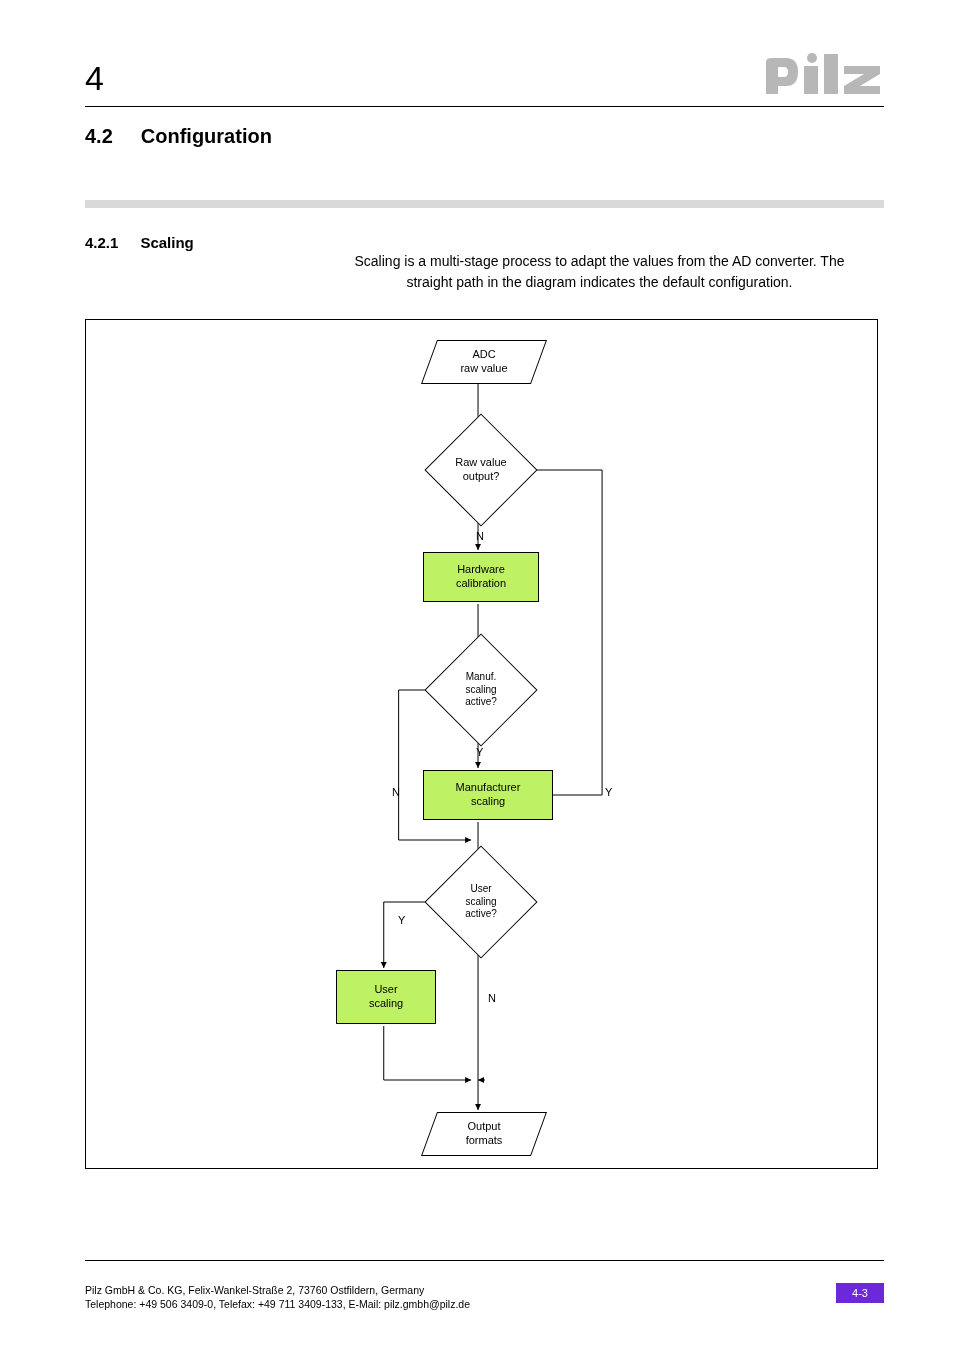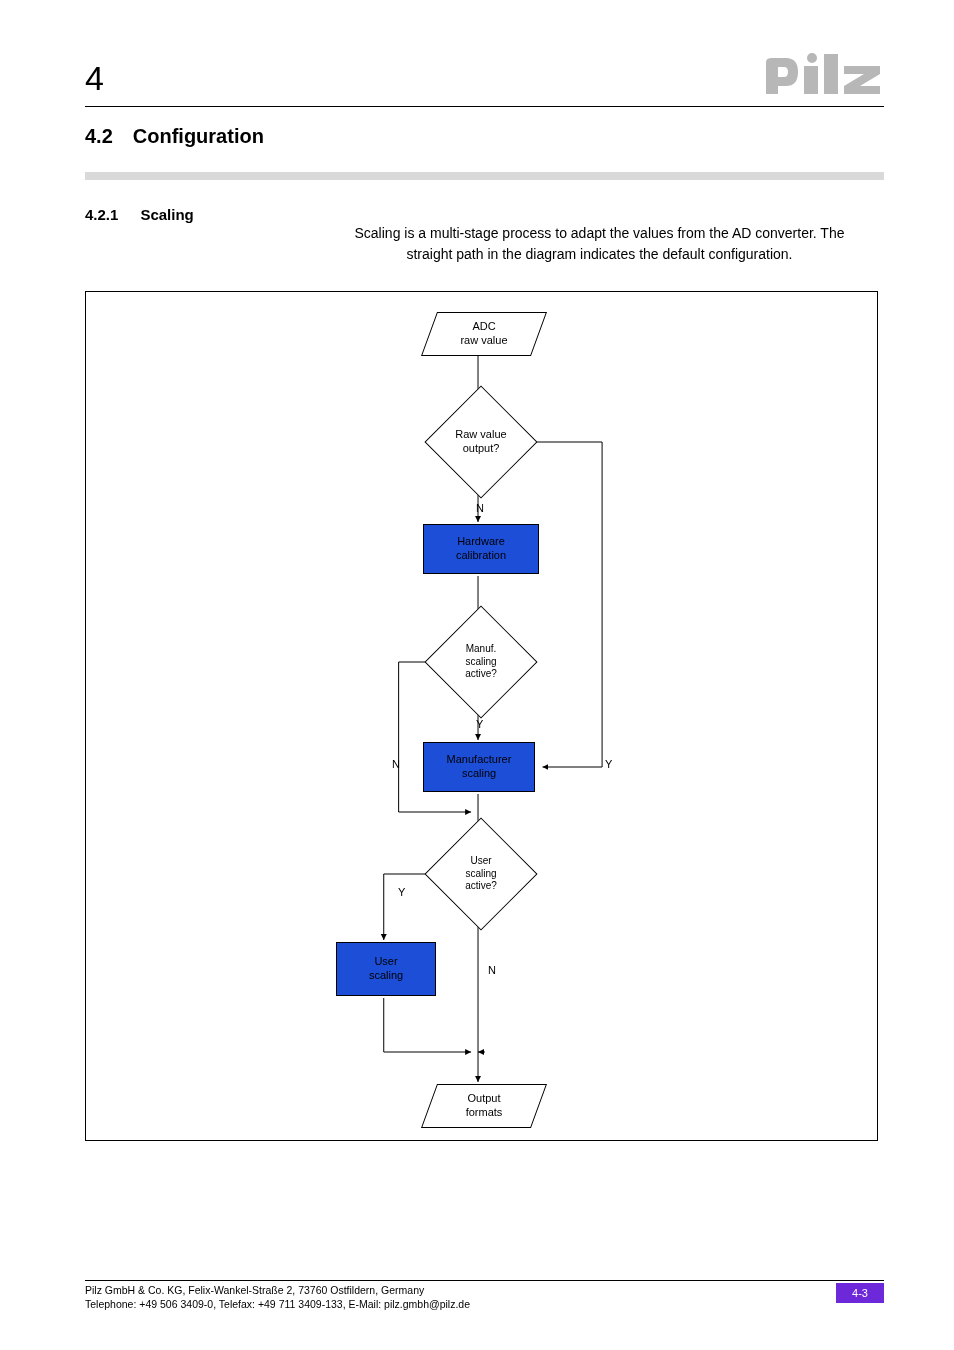--- a/index.html
+++ b/index.html
@@ -37,24 +37,24 @@
   .chapter-title {
     font-size: 34px;
     font-weight: 300;
     font-family: "Helvetica Neue", Arial, sans-serif;
   }
   .logo {
     margin-bottom: -4px;
   }
   .section-row {
     display: flex;
-    gap: 20px;
+    gap: 28px;
     font-size: 20px;
     font-weight: bold;
-    margin-bottom: 24px;
+    margin-bottom: 52px;
   }
   .grey-bar {
     height: 8px;
     background: #d9d9d9;
     margin-bottom: 26px;
   }
   .subsection-row {
     display: flex;
     gap: 22px;
     font-size: 15px;
@@ -73,21 +73,21 @@
     margin: 0 6px 0 0;
     height: 850px;
     position: relative;
   }
   .footer {
     position: absolute;
     bottom: 38px;
     left: 85px;
     right: 70px;
     border-top: 1px solid #000;
-    padding-top: 2px;
+    padding-top: 22px;
     display: flex;
     justify-content: space-between;
     align-items: flex-start;
     font-size: 10.5px;
     margin-top: 32px;
   }
   .footer-left { line-height: 1.4; }
   .page-badge {
     background: #6d28d9;
     color: #fff;
@@ -127,21 +127,21 @@
     transform: rotate(-45deg);
     display: flex;
     align-items: center;
     justify-content: center;
     height: 100%;
     width: 100%;
   }
   .rect {
     position: absolute;
     border: 1px solid #000;
-    background: #1d4ed8;
+    background: #bef264;
     display: flex;
     align-items: center;
     justify-content: center;
   }
   .label-free {
     position: absolute;
     font-size: 11px;
   }
   svg.arrows { position: absolute; top:0; left:0; width:100%; height:100%; pointer-events:none; }
 </style>
@@ -242,21 +242,21 @@
         <div style="font-size:10px;">
           <div>Manuf.</div>
           <div>scaling</div>
           <div>active?</div>
         </div>
       </div>
     </div>
     <div class="label-free" style="left:390px; top:426px;">Y</div>
     <div class="label-free" style="left:306px; top:466px;">N</div>
 
-    <div class="rect fc-text" style="left:337px; top:450px; width:112px; height:50px;">
+    <div class="rect fc-text" style="left:337px; top:450px; width:130px; height:50px;">
       <div>
         <div>Manufacturer</div>
         <div>scaling</div>
       </div>
     </div>
 
     <div class="diamond" style="left:355px; top:542px;">
       <div class="inner fc-text">
         <div style="font-size:10px;">
           <div>User</div>

